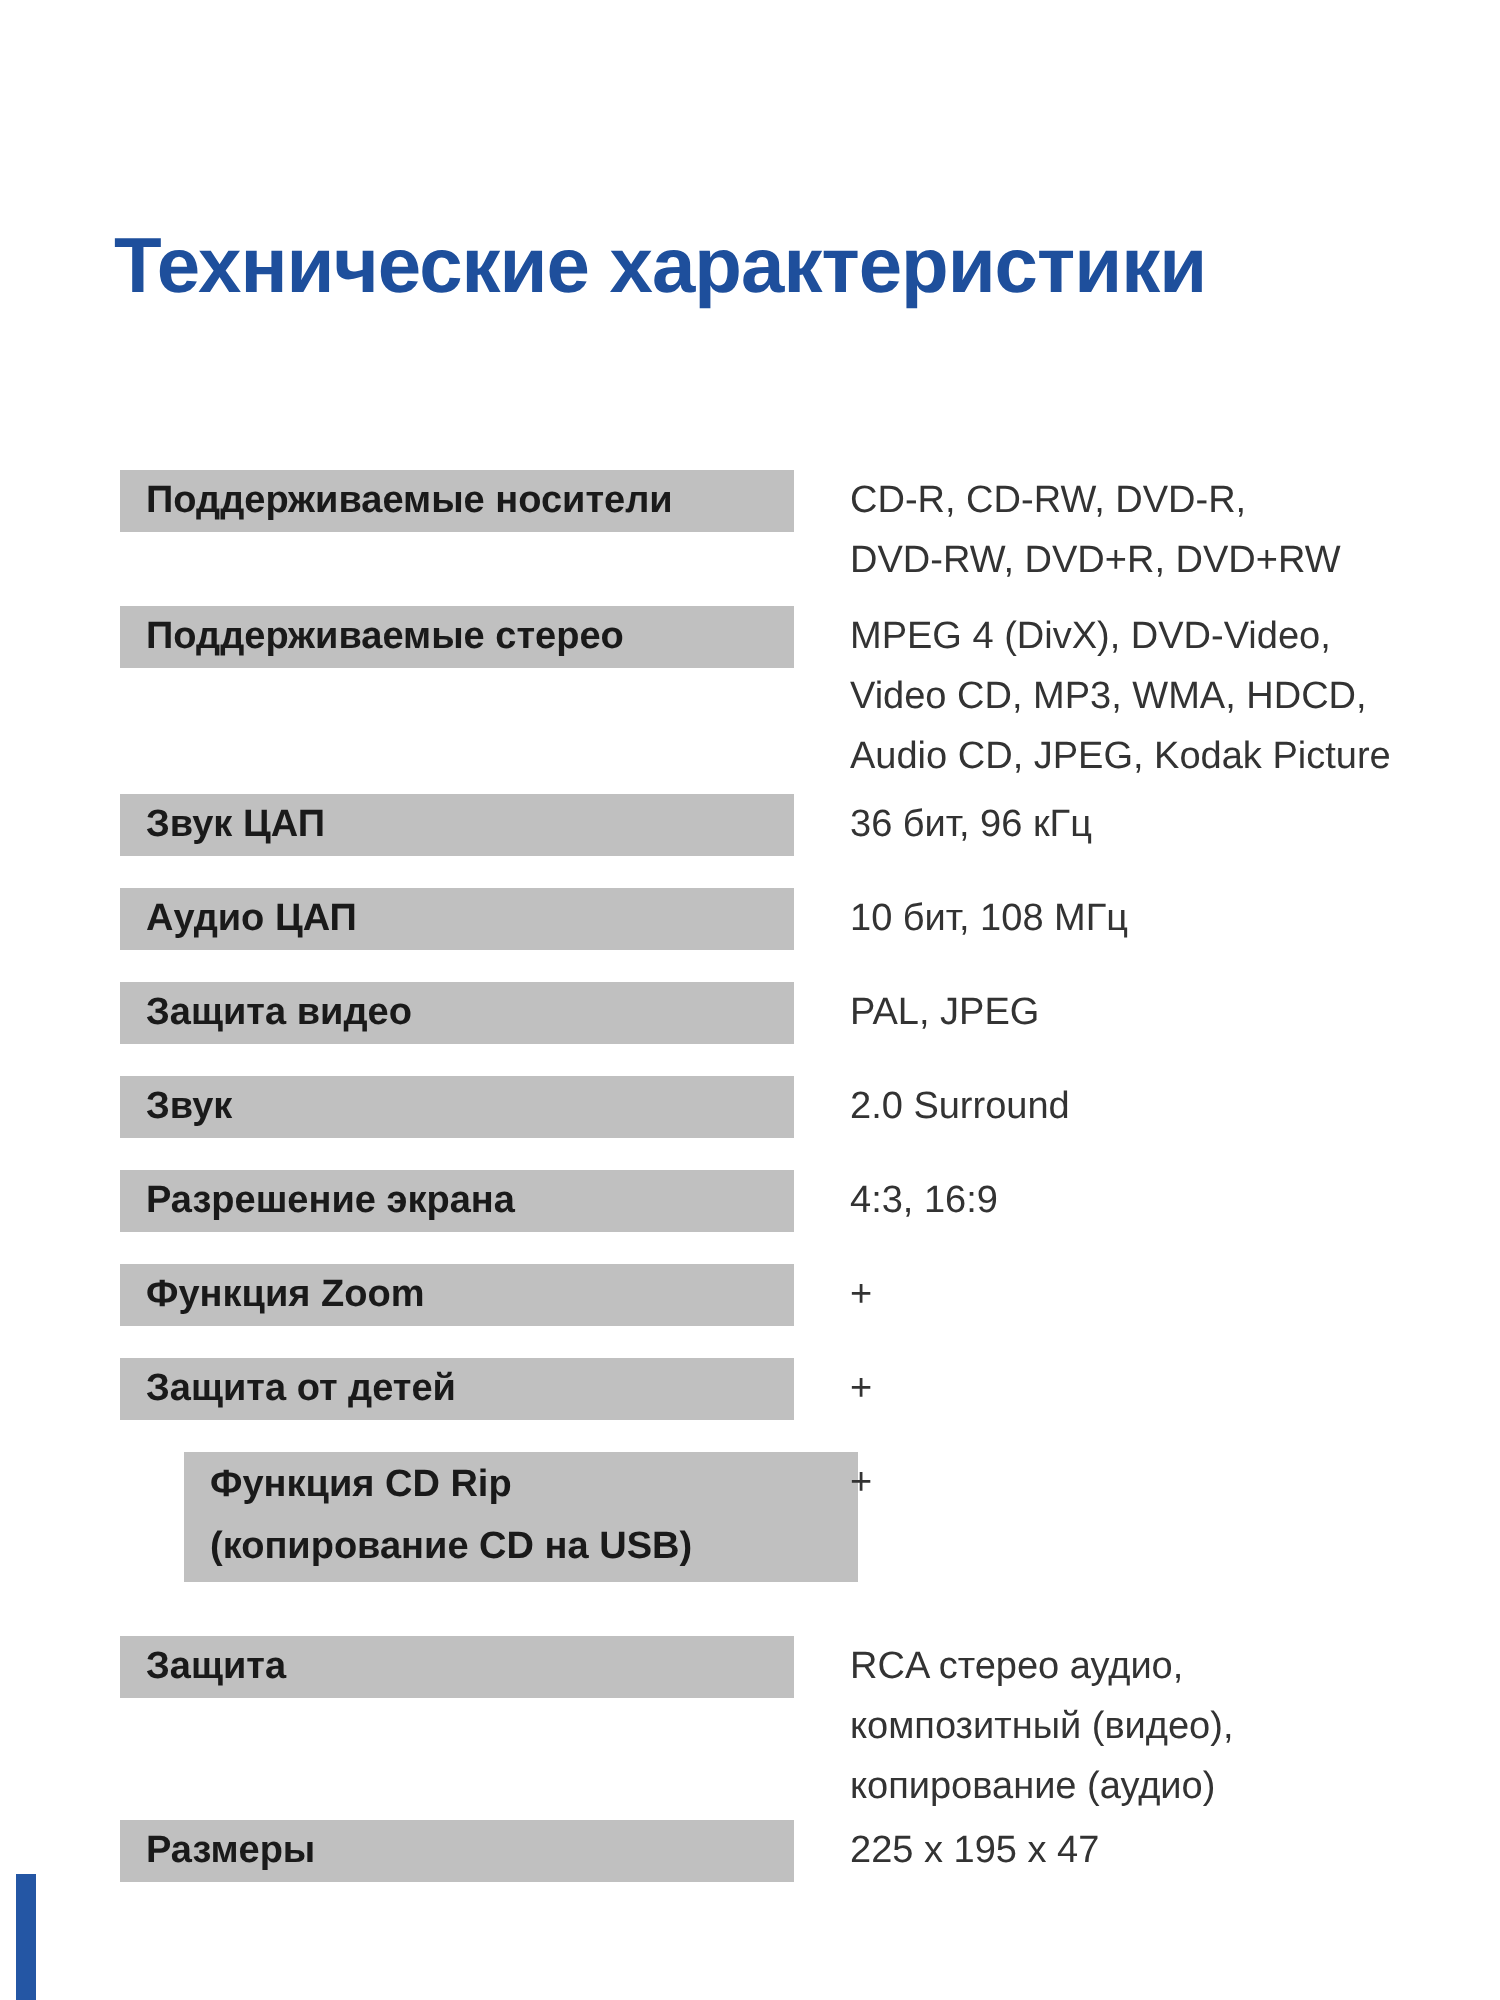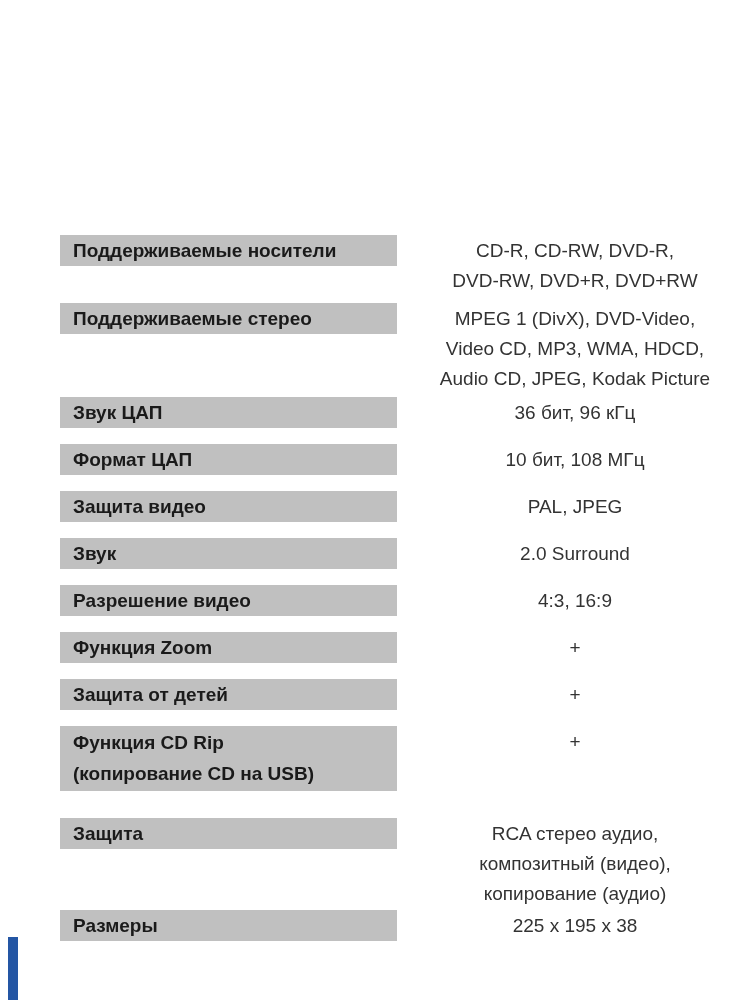--- a/index.html
+++ b/index.html
@@ -51,84 +51,85 @@
     font-size: 19px;
     font-weight: bold;
     line-height: 31px;
     padding-left: 13px;
     white-space: pre-line;
   }
   .label.tall {
     height: 65px;
     line-height: 31px;
     padding-top: 1px;
+    margin-left: 32px;
   }
   .value {
     position: absolute;
     left: 425px;
     top: 1px;
     width: 300px;
     color: #333333;
     font-size: 19px;
     line-height: 30px;
     white-space: pre-line;
-    text-align: center;
   }
   .accent-bar {
     position: absolute;
     left: 8px;
     top: 937px;
     width: 10px;
     height: 63px;
     background: #2456a4;
   }
 </style>
 </head>
 <body>
 
 <div class="page">
 
+  <h1 class="title">Технические характеристики</h1>
 
   <div class="spec-table">
 
     <div class="row" style="top:235px">
       <div class="label">Поддерживаемые носители</div>
       <div class="value">CD-R, CD-RW, DVD-R,
 DVD-RW, DVD+R, DVD+RW</div>
     </div>
 
     <div class="row" style="top:303px">
       <div class="label">Поддерживаемые стерео</div>
-      <div class="value">MPEG 1 (DivX), DVD-Video,
+      <div class="value">MPEG 4 (DivX), DVD-Video,
 Video CD, MP3, WMA, HDCD,
 Audio CD, JPEG, Kodak Picture</div>
     </div>
 
     <div class="row" style="top:397px">
       <div class="label">Звук ЦАП</div>
       <div class="value">36 бит, 96 кГц</div>
     </div>
 
     <div class="row" style="top:444px">
-      <div class="label">Формат ЦАП</div>
+      <div class="label">Аудио ЦАП</div>
       <div class="value">10 бит, 108 МГц</div>
     </div>
 
     <div class="row" style="top:491px">
       <div class="label">Защита видео</div>
       <div class="value">PAL, JPEG</div>
     </div>
 
     <div class="row" style="top:538px">
       <div class="label">Звук</div>
       <div class="value">2.0 Surround</div>
     </div>
 
     <div class="row" style="top:585px">
-      <div class="label">Разрешение видео</div>
+      <div class="label">Разрешение экрана</div>
       <div class="value">4:3, 16:9</div>
     </div>
 
     <div class="row" style="top:632px">
       <div class="label">Функция Zoom</div>
       <div class="value">+</div>
     </div>
 
     <div class="row" style="top:679px">
       <div class="label">Защита от детей</div>
@@ -143,20 +144,20 @@
 
     <div class="row" style="top:818px">
       <div class="label">Защита</div>
       <div class="value">RCA стерео аудио,
 композитный (видео),
 копирование (аудио)</div>
     </div>
 
     <div class="row" style="top:910px">
       <div class="label">Размеры</div>
-      <div class="value">225 x 195 x 38</div>
+      <div class="value">225 x 195 x 47</div>
     </div>
 
   </div>
 
   <div class="accent-bar"></div>
 
 </div>
 
 </body></html>

